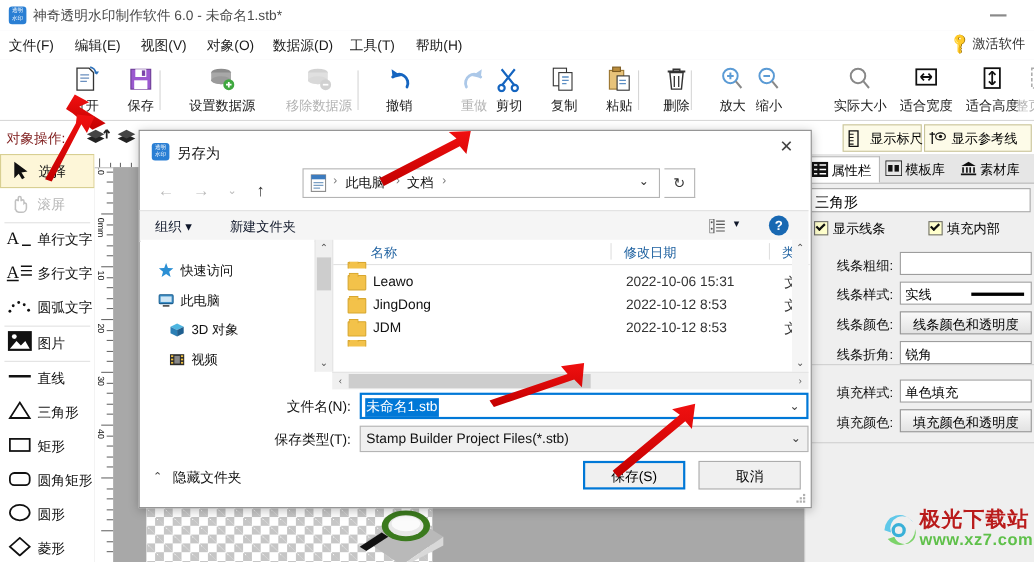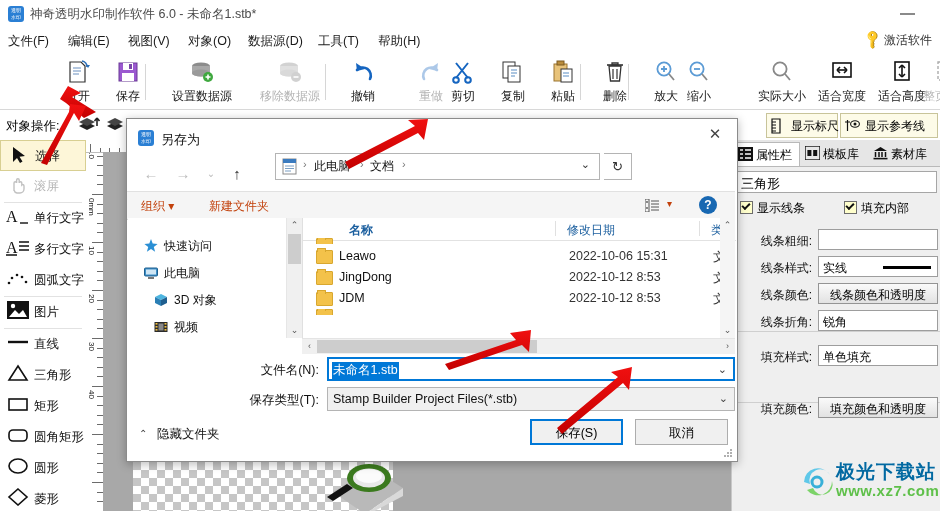--- a/index.html
+++ b/index.html
@@ -28,21 +28,21 @@
   
   .toolbar{position:absolute;left:0;top:54px;width:940px;height:55px;background:#fff;border-bottom:1px solid #d8d8d8;}
   .tbtn{position:absolute;top:4px;width:46px;height:48px;text-align:center;}
   .tbtn .lb{position:absolute;left:0;bottom:1px;width:100%;font-size:12px;color:#1a1a1a;white-space:nowrap;}
   .tbtn.dis .lb{color:#b3b3b3;}
   .tbtn .gl{position:absolute;left:0;top:2px;width:100%;height:26px;line-height:26px;font-size:21px;color:#333;}
   .tsep{position:absolute;top:10px;width:1px;height:36px;background:#d6d6d6;}
 
   
   .toolbar2{position:absolute;left:0;top:110px;width:940px;height:30px;background:#fff;border-bottom:1px solid #d0d0d0;}
-  .toolbar2 .lab{position:absolute;left:6px;top:8px;font-size:12.5px;color:#000000;}
+  .toolbar2 .lab{position:absolute;left:6px;top:8px;font-size:12.5px;color:#7f1d1d;}
   .t2btn{position:absolute;top:3px;height:24px;}
   .rulerbtn{position:absolute;top:3px;height:25px;background:#fdfbe8;border:1px solid #c8c49a;
      box-sizing:border-box;font-size:12px;color:#000;padding:4px 4px 0 24px;white-space:nowrap;}
 
   
   .lefttools{position:absolute;left:0;top:140px;width:86px;height:371px;background:#fff;border-right:1px solid #cfcfcf;}
   .lt{position:relative;height:31px;width:86px;}
   .lt .ic{position:absolute;left:6px;top:4px;width:24px;height:24px;line-height:24px;text-align:center;font-size:17px;color:#111;}
   .lt .tx{position:absolute;left:34px;top:7px;font-size:12.5px;color:#111;white-space:nowrap;}
   .lt.sel{background:#fdf6d8;border:1px solid #d8cf92;box-sizing:border-box;}
@@ -96,21 +96,21 @@
   .navrow{position:absolute;left:0;top:37px;width:608px;height:36px;}
   .navbtn{position:absolute;top:6px;width:24px;height:24px;text-align:center;line-height:24px;font-size:15px;}
   .addrbar{position:absolute;left:148px;top:34px;width:323px;height:25px;border:1px solid #b4b4b4;background:#fff;}
   .addrbar .crumb{position:absolute;top:4px;font-size:12px;color:#111;white-space:nowrap;}
   .addrbar .sep{position:absolute;top:4px;font-size:11px;color:#777;}
   .refbtn{position:absolute;left:477px;top:34px;width:27px;height:25px;border:1px solid #b4b4b4;border-left:none;background:#fff;text-align:center;line-height:25px;font-size:13px;color:#333;}
   .searchbox{position:absolute;left:512px;top:34px;width:187px;height:25px;border:1px solid #b4b4b4;background:#fff;}
   .searchbox .ph{position:absolute;left:7px;top:5px;font-size:12px;color:#555;}
   .searchbox .mag{position:absolute;right:7px;top:4px;font-size:13px;color:#333;}
   .cmdbar{position:absolute;left:0;top:72px;width:608px;height:27px;background:#f5f5f5;border-top:1px solid #e1e1e1;border-bottom:1px solid #dcdcdc;}
-  .cmdbar .c{position:absolute;top:6px;font-size:12px;color:#c2410c;white-space:nowrap;}
+  .cmdbar .c{position:absolute;top:6px;font-size:12px;color:#0f172a;white-space:nowrap;}
   .navpane{position:absolute;left:1px;top:99px;width:158px;height:120px;background:#fff;}
   .navitem{position:absolute;left:16px;font-size:12px;color:#111;padding-left:20px;white-space:nowrap;}
   .navscroll{position:absolute;left:159px;top:99px;width:15px;height:120px;background:#f0f0f0;border-left:1px solid #e6e6e6;}
   .navscroll .thumb{position:absolute;left:1px;top:16px;width:13px;height:30px;background:#cdcdcd;}
   .navscroll .ar{position:absolute;left:0;width:15px;height:15px;text-align:center;font-size:9px;color:#555;line-height:15px;}
   .listpane{position:absolute;left:175px;top:99px;width:433px;height:120px;background:#fff;border-left:1px solid #e0e0e0;}
   .colhdr{position:absolute;left:0;top:0;width:433px;height:22px;border-bottom:1px solid #e2e2e2;}
   .colhdr .ch{position:absolute;top:4px;font-size:12px;color:#1a5e9e;white-space:nowrap;}
   .colhdr .cdiv{position:absolute;top:3px;width:1px;height:15px;background:#e0e0e0;}
   .frow{position:absolute;left:0;width:504px;height:21px;}
@@ -141,21 +141,21 @@
   .cancelbtn{position:absolute;left:508px;top:300px;width:93px;height:26px;background:#f0f0f0;
      border:1px solid #adadad;box-sizing:border-box;font-size:12.5px;text-align:center;padding-top:5px;}
   .grip{position:absolute;right:3px;bottom:2px;width:10px;height:10px;}
   .grip i{position:absolute;width:2px;height:2px;background:#b0b0b0;}
 
   
   .arrow{position:absolute;pointer-events:none;}
 
   
   .wm{position:absolute;left:800px;top:458px;width:136px;height:50px;}
-  .wm .t1{position:absolute;left:36px;top:1px;font-size:19px;font-weight:bold;color:#0369a1;letter-spacing:1px;
+  .wm .t1{position:absolute;left:36px;top:1px;font-size:19px;font-weight:bold;color:#b91c1c;letter-spacing:1px;
      text-shadow:0 0 1px rgba(255,255,255,.9);}
   .wm .t2{position:absolute;left:36px;top:24px;font-size:15px;font-weight:bold;color:#5fc04a;letter-spacing:.5px;}
 </style>
 </head>
 <body>
 
 <div class="app">
 
   <div class="titlebar">
     <div class="appicon">透明<br>水印</div>
@@ -635,21 +635,21 @@
           <div class="pbtn"><span>线条颜色和透明度</span></div>
         </div>
         <div class="prow" style="top: 169px;">
           <div class="pl">线条折角:</div>
           <div class="pf"><span>锐角</span></div>
         </div>
         <div class="prow" style="top: 204px;">
           <div class="pl">填充样式:</div>
           <div class="pf"><span>单色填充</span></div>
         </div>
-        <div class="prow" style="top: 231px; margin-top: 25px;">
+        <div class="prow" style="top: 231px;">
           <div class="pl">填充颜色:</div>
           <div class="pbtn"><span>填充颜色和透明度</span></div>
         </div>
       </div>
   </div>
 
   <div class="dlg">
     <div class="dicon">透明<br>水印</div>
     <div class="dtitle">另存为</div>
     <div class="dclose">✕</div>
@@ -718,21 +718,21 @@
             </svg></span><span>视频</span></div>
       </div>
     <div class="navscroll">
       <div class="ar" style="top:0;">⌃</div>
       <div class="thumb"></div>
       <div class="ar" style="bottom:0;">⌄</div>
     </div>
 
     <div class="listpane">
       <div class="colhdr" id="colhdr">
-          <div class="ch" style="left: 46px; font-weight: bold;">名称</div>
+          <div class="ch" style="left: 34px;">名称</div>
           <div class="ch" style="left: 264px;">修改日期</div>
           <div class="cdiv" style="left: 252px;"></div>
           <div class="ch" style="left: 408px;">类</div>
           <div class="cdiv" style="left: 396px;"></div>
         </div>
       <div id="filerows">
           <div class="frow" style="top: 20px; overflow: hidden; height: 6px;">
             <span class="fold" style="top:0"></span>
           </div>
           <div class="frow" style="top: 28px;">

